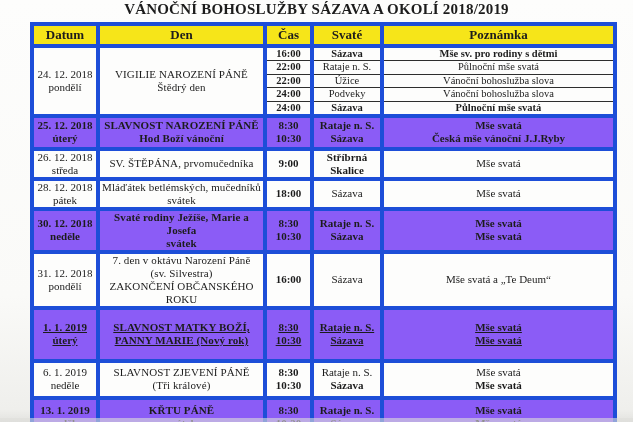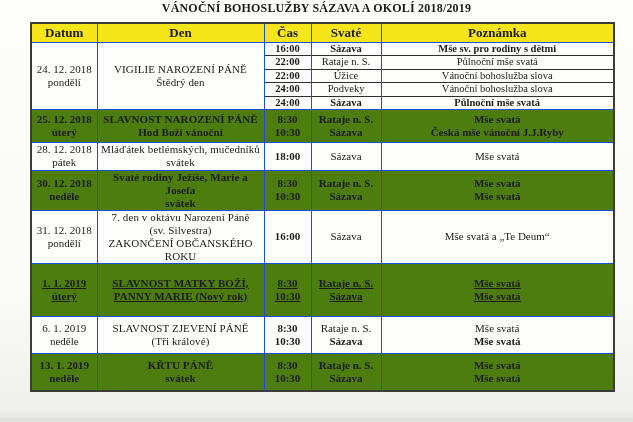--- a/index.html
+++ b/index.html
@@ -5,39 +5,39 @@
   html,body{margin:0;padding:0;}
   body{
     width:633px;height:422px;overflow:hidden;
     background:linear-gradient(180deg,#fdfdfc 0%,#fafaf8 70%,#efefec 97%,#e2e2df 100%);
     font-family:"Liberation Serif","DejaVu Serif",serif;
     color:#1c1c1c;position:relative;
   }
   .page{position:absolute;inset:0;}
   .doc-title{
     position:absolute;top:1px;left:0;width:100%;
-    text-align:center;font-size:12px;font-weight:bold;letter-spacing:.2px;
+    text-align:center;font-size:15px;font-weight:bold;letter-spacing:.2px;
     white-space:nowrap;
   }
   table.schedule{
     position:absolute;left:30px;top:22px;width:583px;
     border-collapse:collapse;table-layout:fixed;
     border:2px solid #3c3c3c;
     background:#fdfdfc;
   }
   .schedule th,.schedule td{
-    border:1px solid #1d4ed8;
+    border:4px solid #1d4ed8;
     text-align:center;vertical-align:middle;
     font-size:11px;line-height:1.18;padding:0 2px;
     overflow:hidden;
   }
   .schedule th{
     background:#f6e519;font-weight:bold;font-size:13px;height:16px;padding:1px 2px;
   }
-  tr.hl td{background:#4d7c0f;font-weight:bold;}
+  tr.hl td{background:#8b5cf6;font-weight:bold;}
   .b{font-weight:bold;}
   .caps-line{letter-spacing:.1px;text-align:center;}
   td.time-cell{font-weight:bold;}
   .svc-stack{display:flex;flex-direction:column;height:100%;}
   .svc-stack .svc{
     flex:1;display:flex;align-items:center;justify-content:center;
     border-bottom:1px solid #2e2e2e;font-size:10.5px;
   }
   .svc-stack .svc:last-child{border-bottom:none;}
   td.stacked{padding:0;height:60px;}
@@ -123,20 +123,38 @@
           </td>
           <td>
             <div class="b">Rataje n. S.</div>
             <div class="b">Sázava</div>
           </td>
           <td class="small">
             <div class="b">Mše svatá</div>
             <div class="b">Česká mše vánoční J.J.Ryby</div>
           </td>
         </tr>
+        <tr style="height: 30px;">
+          <td>
+            <div>26. 12. 2018</div>
+            <div>středa</div>
+          </td>
+          <td>
+            <div class="caps-line">SV. ŠTĚPÁNA, prvomučedníka</div>
+          </td>
+          <td class="time-cell">
+            <div>9:00</div>
+          </td>
+          <td>
+            <div class="b">Stříbrná Skalice</div>
+          </td>
+          <td class="small">
+            <div>Mše svatá</div>
+          </td>
+        </tr>
         <tr style="height: 28px; margin-top: 36px;">
           <td>
             <div>28. 12. 2018</div>
             <div>pátek</div>
           </td>
           <td>
             <div class="caps-line">Mláďátek betlémských, mučedníků</div>
             <div class="caps-line">svátek</div>
           </td>
           <td class="time-cell">

